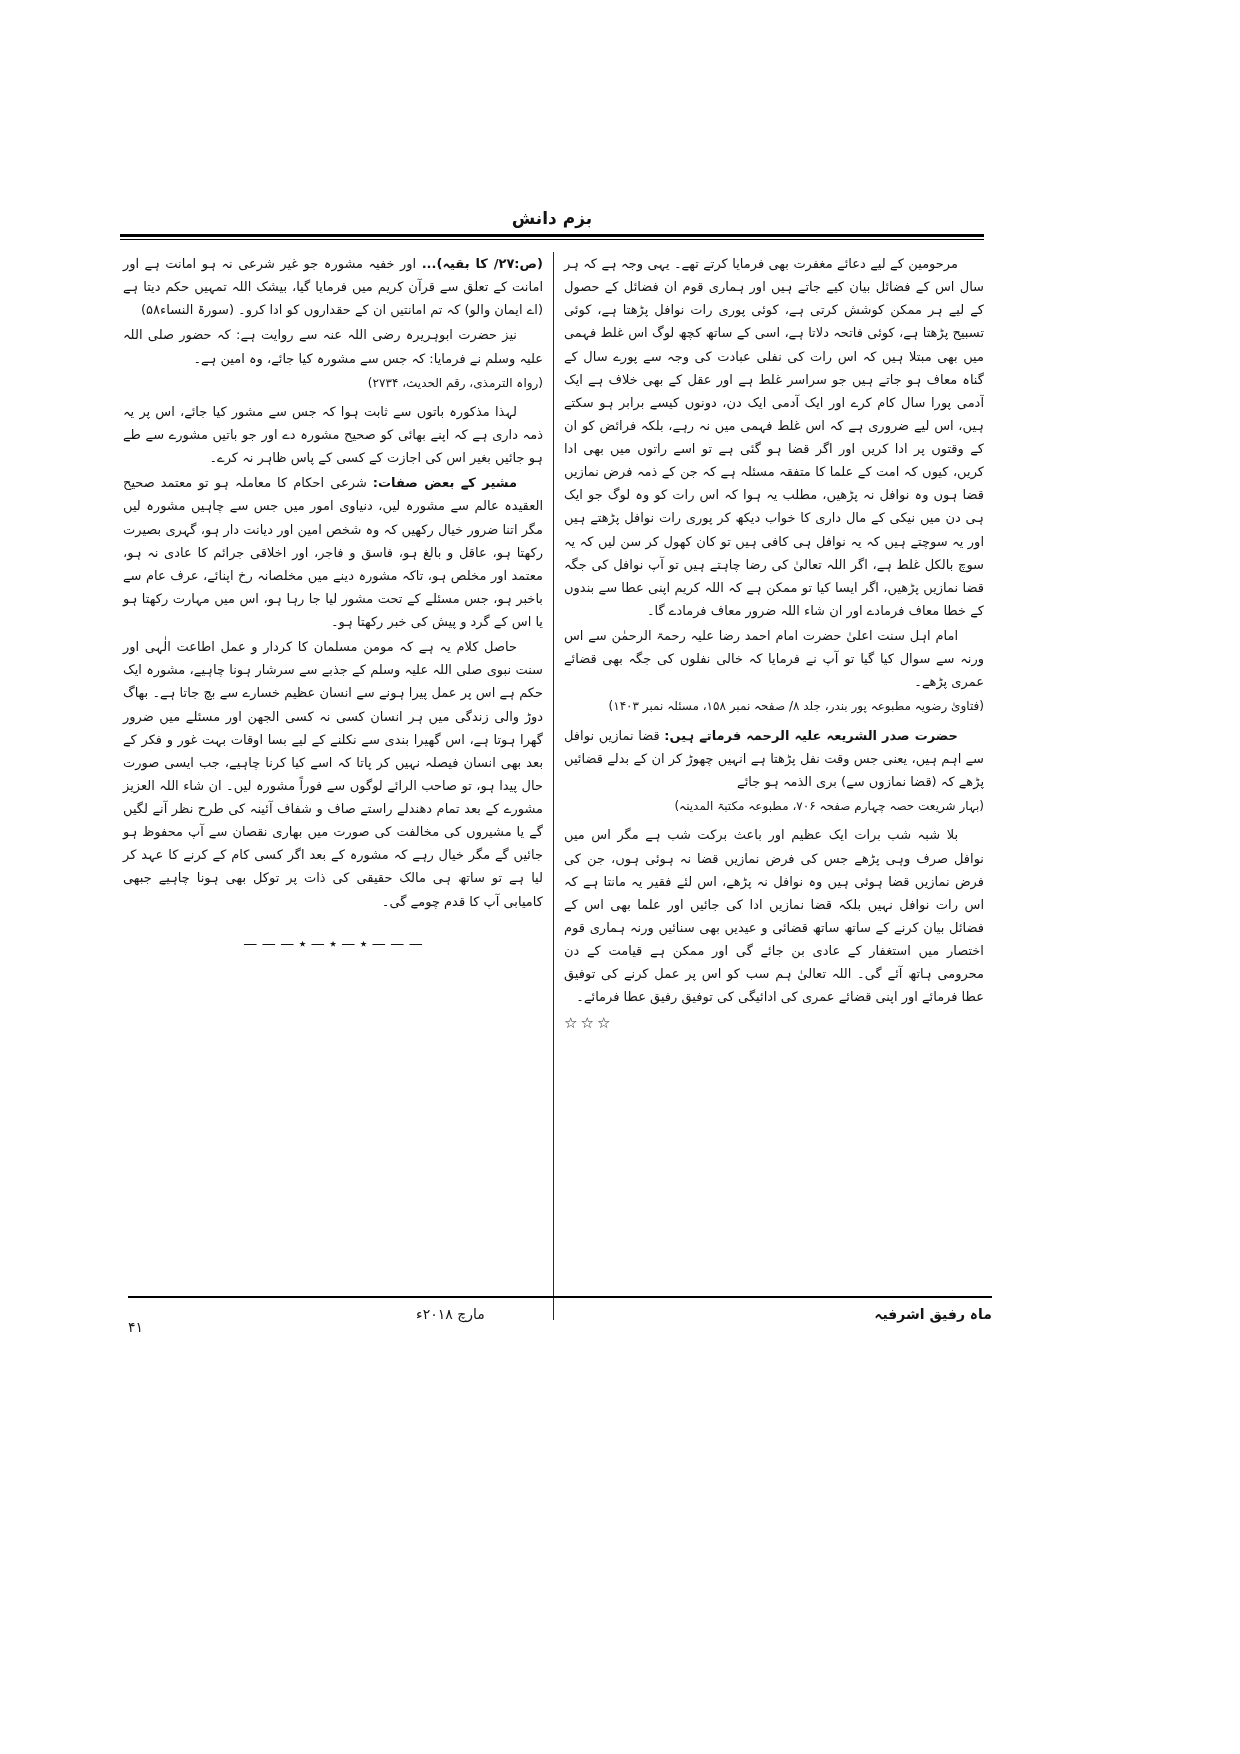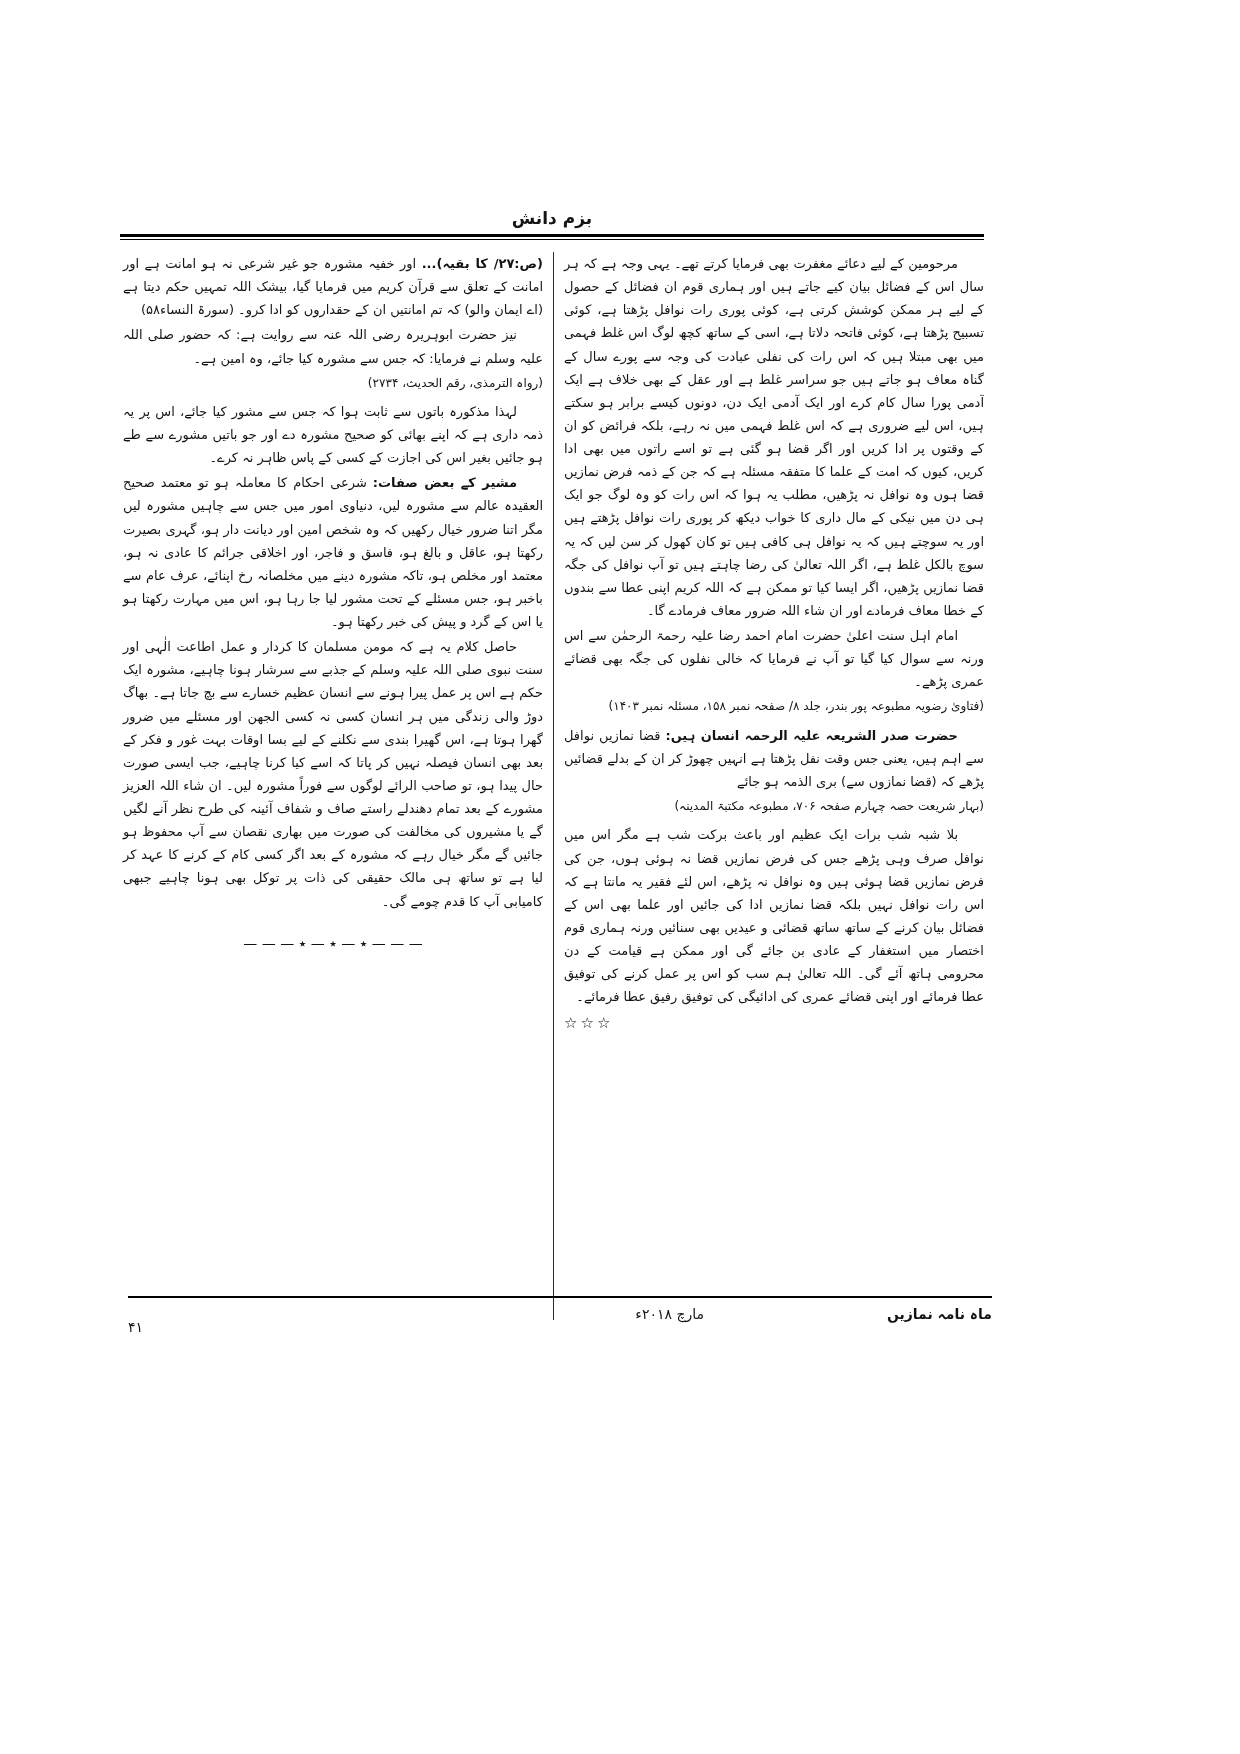--- a/index.html
+++ b/index.html
@@ -97,41 +97,41 @@
   .footer-rule {
     border-top: 2px solid #000;
   }
   .footer-row {
     display: flex;
     padding-top: 8px;
     font-size: 14px;
   }
   .footer-row > div { width: 33.33%; }
   .footer-magazine { text-align: right; font-weight: bold; }
-  .footer-date { text-align: right; }
+  .footer-date { text-align: left; }
   .footer-pagenum { text-align: left; margin-top: 13px; }
 </style>
 </head>
 <body>
 
 <div class="page">
 
   <div class="content">
 
     <div class="masthead-title">بزم دانش</div>
     <div class="masthead-rule"></div>
 
     <div class="columns">
 
       <div class="col">
         <p>مرحومین کے لیے دعائے مغفرت بھی فرمایا کرتے تھے۔ یہی وجہ ہے کہ ہر سال اس کے فضائل بیان کیے جاتے ہیں اور ہماری قوم ان فضائل کے حصول کے لیے ہر ممکن کوشش کرتی ہے، کوئی پوری رات نوافل پڑھتا ہے، کوئی تسبیح پڑھتا ہے، کوئی فاتحہ دلاتا ہے، اسی کے ساتھ کچھ لوگ اس غلط فہمی میں بھی مبتلا ہیں کہ اس رات کی نفلی عبادت کی وجہ سے پورے سال کے گناہ معاف ہو جاتے ہیں جو سراسر غلط ہے اور عقل کے بھی خلاف ہے ایک آدمی پورا سال کام کرے اور ایک آدمی ایک دن، دونوں کیسے برابر ہو سکتے ہیں، اس لیے ضروری ہے کہ اس غلط فہمی میں نہ رہے، بلکہ فرائض کو ان کے وقتوں پر ادا کریں اور اگر قضا ہو گئی ہے تو اسے راتوں میں بھی ادا کریں، کیوں کہ امت کے علما کا متفقہ مسئلہ ہے کہ جن کے ذمہ فرض نمازیں قضا ہوں وہ نوافل نہ پڑھیں، مطلب یہ ہوا کہ اس رات کو وہ لوگ جو ایک ہی دن میں نیکی کے مال داری کا خواب دیکھ کر پوری رات نوافل پڑھتے ہیں اور یہ سوچتے ہیں کہ یہ نوافل ہی کافی ہیں تو کان کھول کر سن لیں کہ یہ سوچ بالکل غلط ہے، اگر اللہ تعالیٰ کی رضا چاہتے ہیں تو آپ نوافل کی جگہ قضا نمازیں پڑھیں، اگر ایسا کیا تو ممکن ہے کہ اللہ کریم اپنی عطا سے بندوں کے خطا معاف فرمادے اور ان شاء اللہ ضرور معاف فرمادے گا۔</p>
         <p>امام اہل سنت اعلیٰ حضرت امام احمد رضا علیہ رحمۃ الرحمٰن سے اس ورنہ سے سوال کیا گیا تو آپ نے فرمایا کہ خالی نفلوں کی جگہ بھی قضائے عمری پڑھے۔</p>
         <p class="ref">(فتاویٰ رضویہ مطبوعہ پور بندر، جلد ۸/ صفحہ نمبر ۱۵۸، مسئلہ نمبر ۱۴۰۳)</p>
         <p>
-          <span class="runin-lead">حضرت صدر الشریعہ علیہ الرحمہ انسان ہیں:</span><span> قضا نمازیں نوافل سے اہم ہیں، یعنی جس وقت نفل پڑھتا ہے انہیں چھوڑ کر ان کے بدلے قضائیں پڑھے کہ (قضا نمازوں سے) بری الذمہ ہو جائے</span>
+          <span class="runin-lead">حضرت صدر الشریعہ علیہ الرحمہ فرماتے ہیں:</span><span> قضا نمازیں نوافل سے اہم ہیں، یعنی جس وقت نفل پڑھتا ہے انہیں چھوڑ کر ان کے بدلے قضائیں پڑھے کہ (قضا نمازوں سے) بری الذمہ ہو جائے</span>
         </p>
         <p class="ref">(بہار شریعت حصہ چہارم صفحہ ۷۰۶، مطبوعہ مکتبۃ المدینہ)</p>
         <p>بلا شبہ شب برات ایک عظیم اور باعث برکت شب ہے مگر اس میں نوافل صرف وہی پڑھے جس کی فرض نمازیں قضا نہ ہوئی ہوں، جن کی فرض نمازیں قضا ہوئی ہیں وہ نوافل نہ پڑھے، اس لئے فقیر یہ مانتا ہے کہ اس رات نوافل نہیں بلکہ قضا نمازیں ادا کی جائیں اور علما بھی اس کے فضائل بیان کرنے کے ساتھ ساتھ قضائی و عیدیں بھی سنائیں ورنہ ہماری قوم اختصار میں استغفار کے عادی بن جائے گی اور ممکن ہے قیامت کے دن محرومی ہاتھ آئے گی۔ اللہ تعالیٰ ہم سب کو اس پر عمل کرنے کی توفیق عطا فرمائے اور اپنی قضائے عمری کی ادائیگی کی توفیق رفیق عطا فرمائے۔</p>
         <p class="stars-line">☆☆☆</p>
       </div>
 
       <div class="col-divider"></div>
 
       <div class="col">
         <p class="no-indent">
@@ -146,19 +146,19 @@
         <p>حاصل کلام یہ ہے کہ مومن مسلمان کا کردار و عمل اطاعت الٰہی اور سنت نبوی صلی اللہ علیہ وسلم کے جذبے سے سرشار ہونا چاہیے، مشورہ ایک حکم ہے اس پر عمل پیرا ہونے سے انسان عظیم خسارے سے بچ جاتا ہے۔ بھاگ دوڑ والی زندگی میں ہر انسان کسی نہ کسی الجھن اور مسئلے میں ضرور گھرا ہوتا ہے، اس گھیرا بندی سے نکلنے کے لیے بسا اوقات بہت غور و فکر کے بعد بھی انسان فیصلہ نہیں کر پاتا کہ اسے کیا کرنا چاہیے، جب ایسی صورت حال پیدا ہو، تو صاحب الرائے لوگوں سے فوراً مشورہ لیں۔ ان شاء اللہ العزیز مشورے کے بعد تمام دھندلے راستے صاف و شفاف آئینہ کی طرح نظر آنے لگیں گے یا مشیروں کی مخالفت کی صورت میں بھاری نقصان سے آپ محفوظ ہو جائیں گے مگر خیال رہے کہ مشورہ کے بعد اگر کسی کام کے کرنے کا عہد کر لیا ہے تو ساتھ ہی مالک حقیقی کی ذات پر توکل بھی ہونا چاہیے جبھی کامیابی آپ کا قدم چومے گی۔</p>
         <p class="ornament">— — — ٭ — ٭ — ٭ — — —</p>
       </div>
 
     </div>
   </div>
 
   <div class="footer">
     <div class="footer-rule"></div>
     <div class="footer-row">
-      <div class="footer-magazine">ماہ نامہ نمازیں</div>
+      <div class="footer-magazine">ماہ رفیق اشرفیہ</div>
       <div class="footer-date">مارچ ۲۰۱۸ء</div>
       <div class="footer-pagenum">۴۱</div>
     </div>
   </div>
 
 </div>
 
 </body></html>

